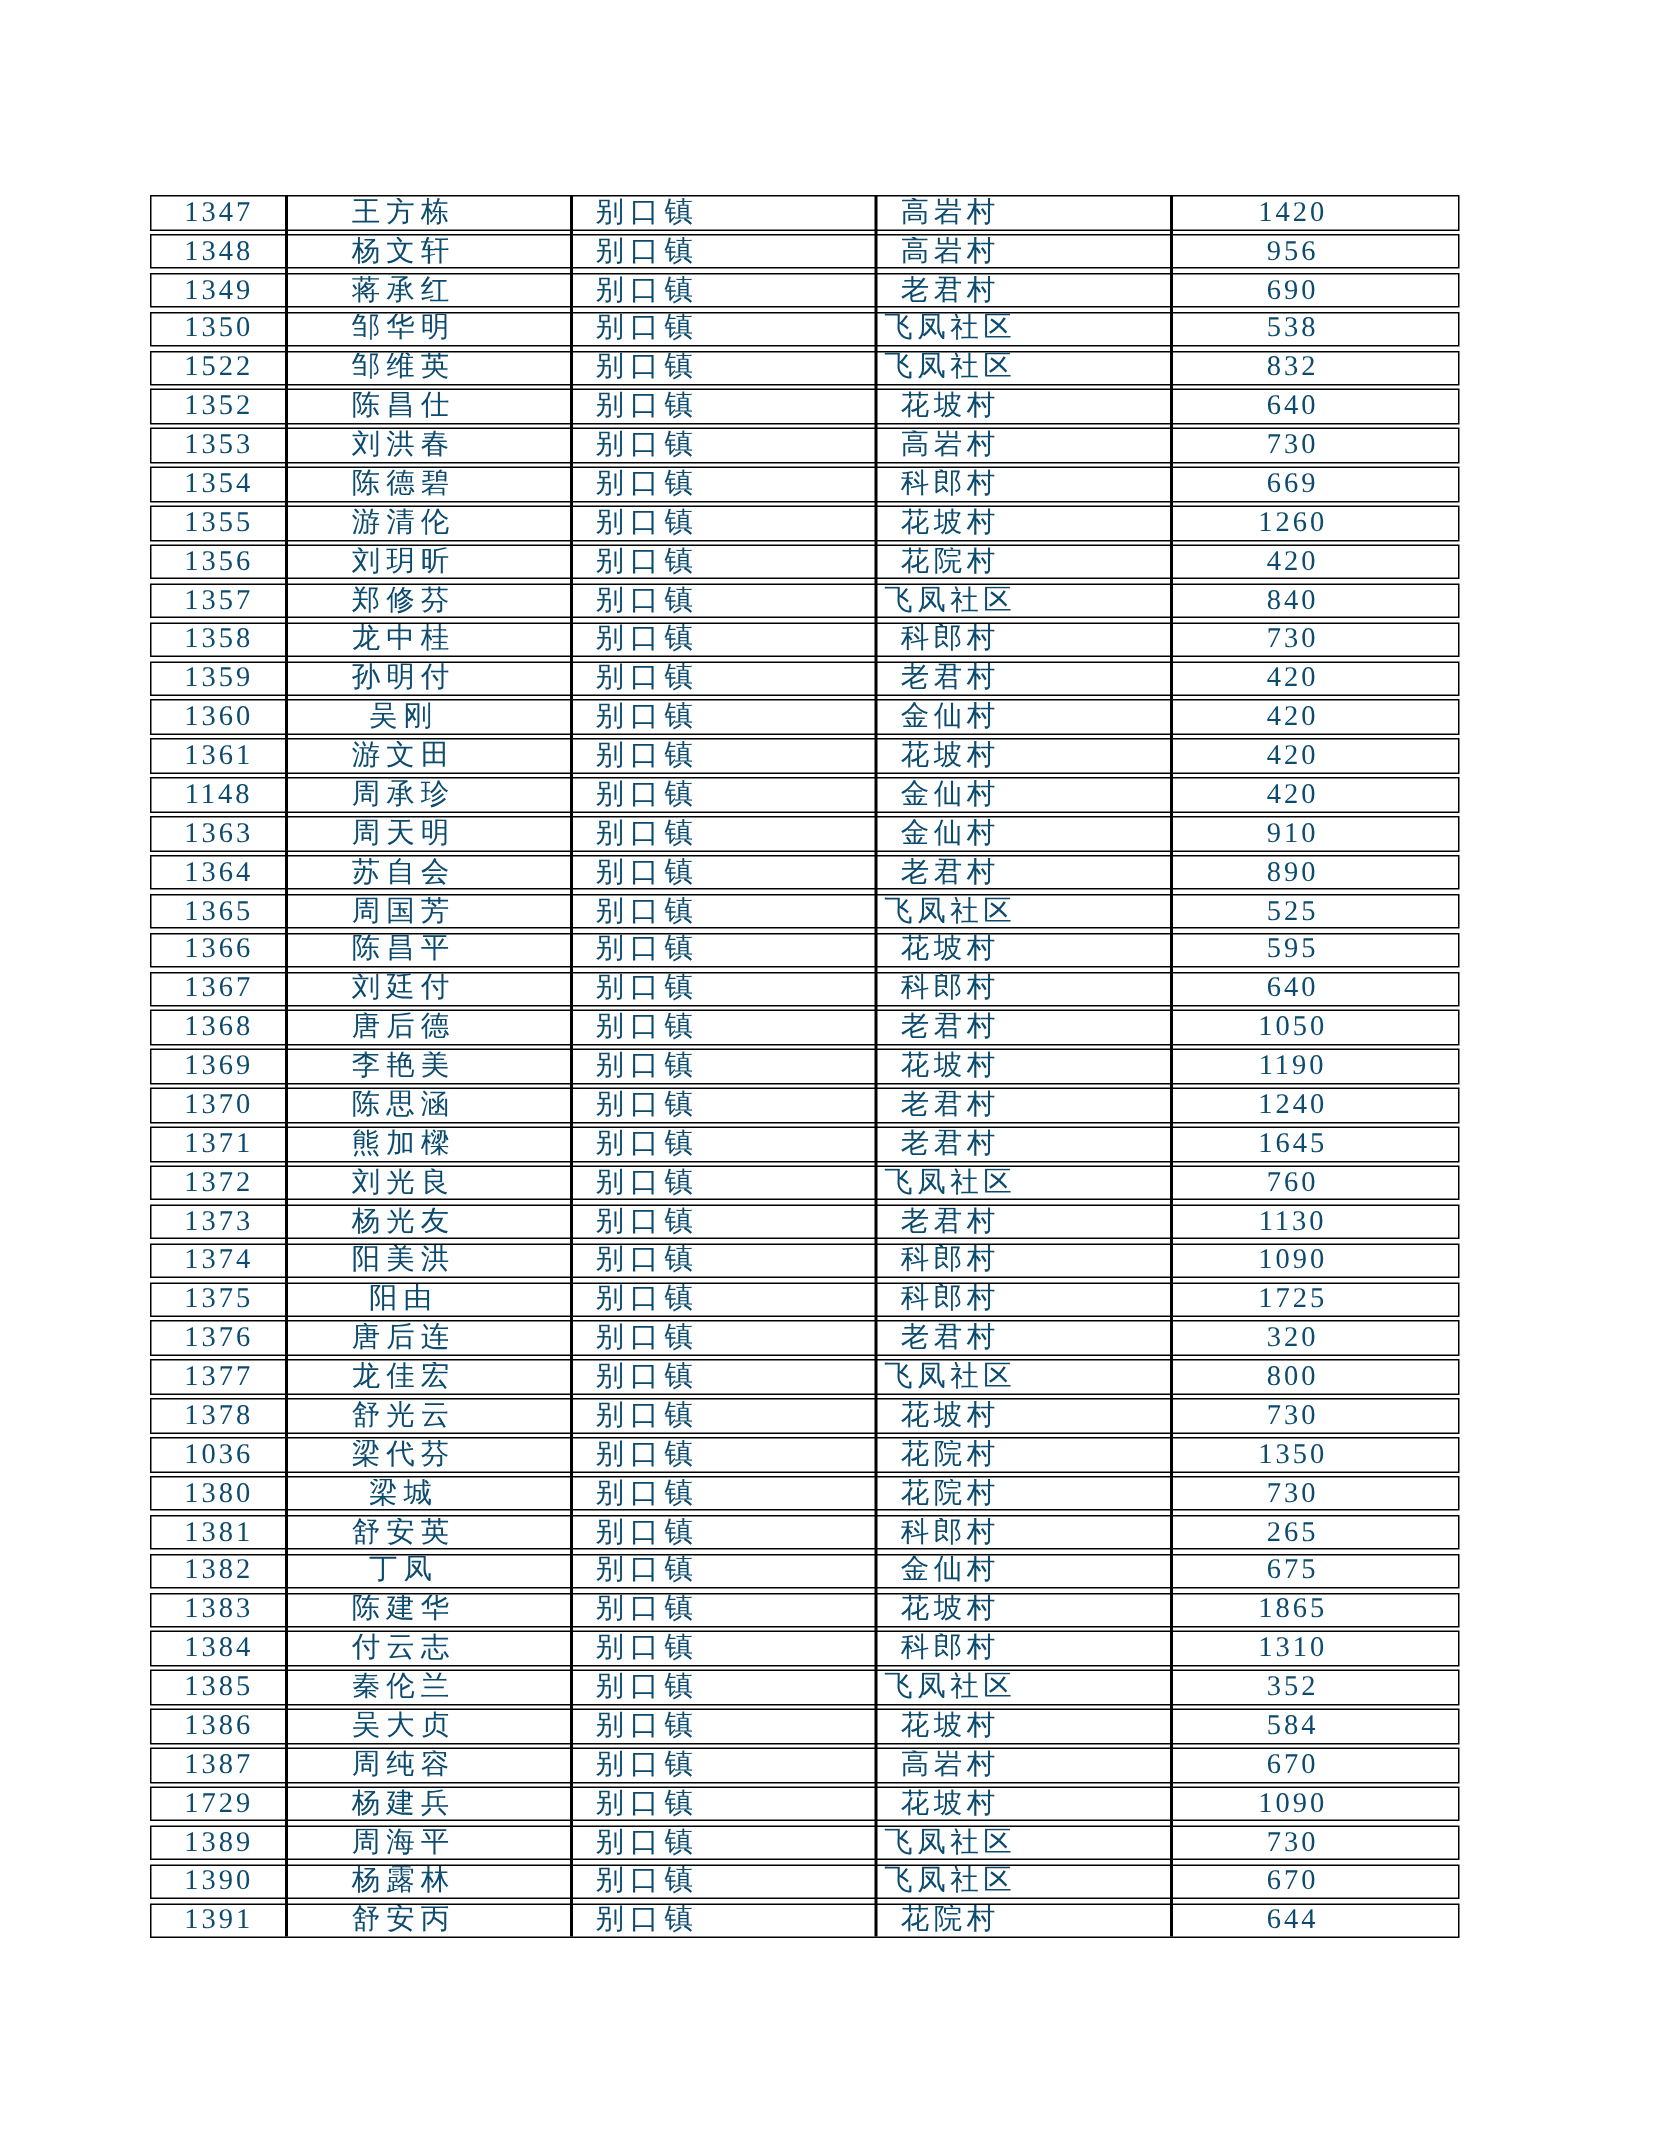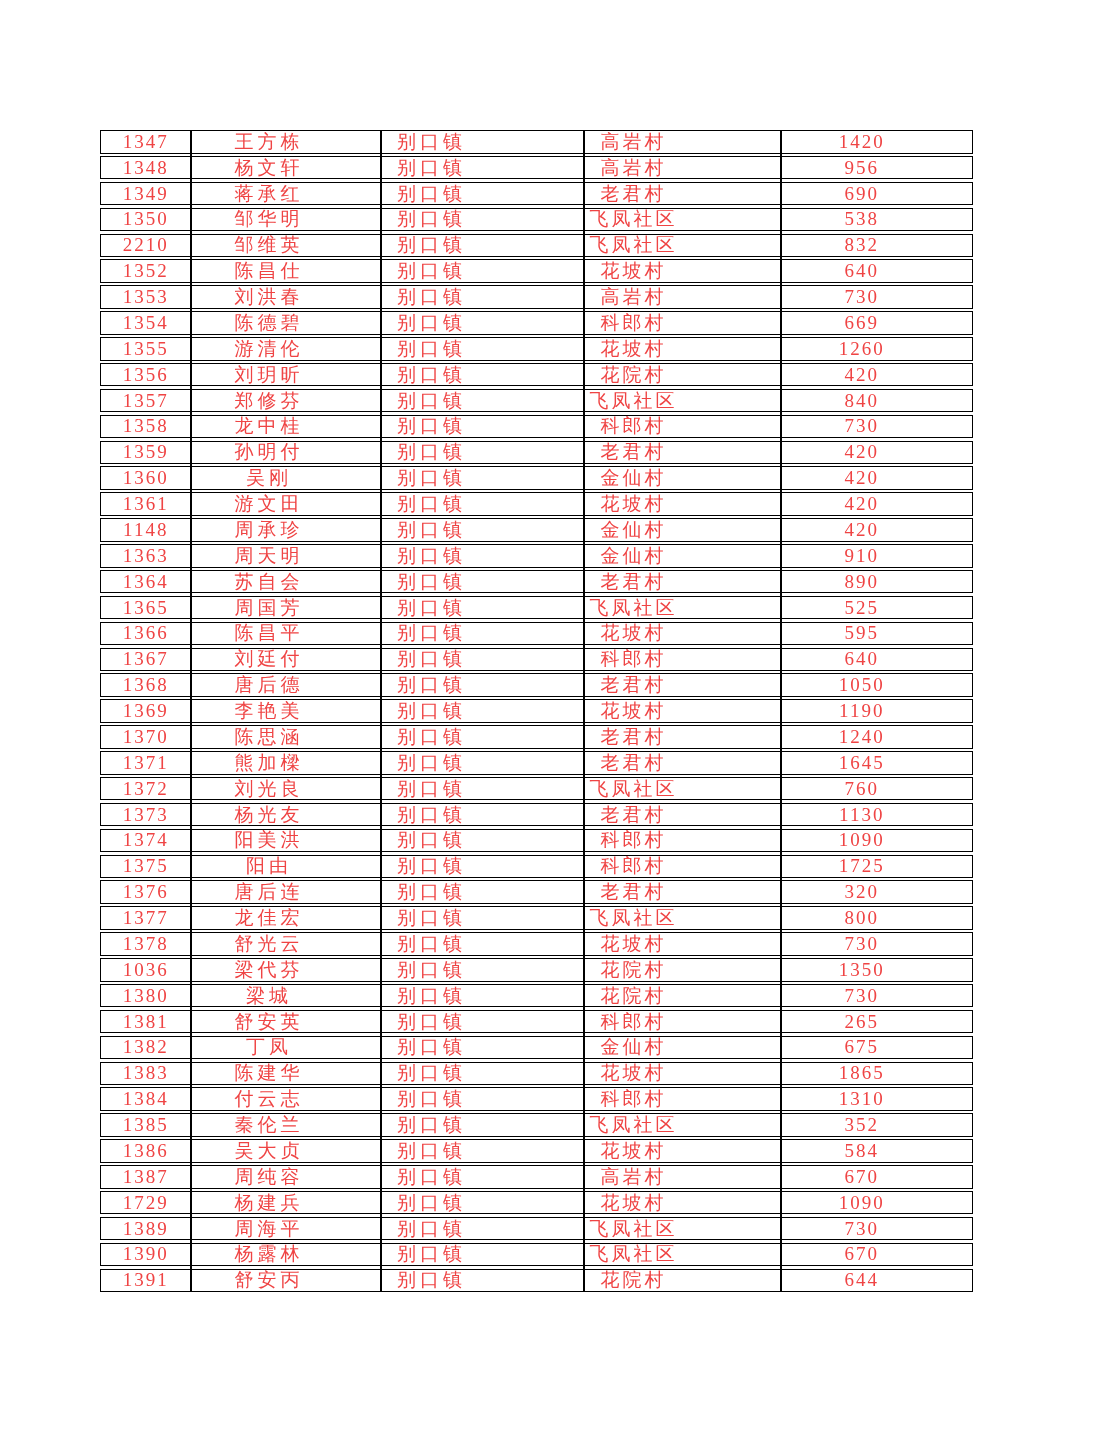--- a/index.html
+++ b/index.html
@@ -7,21 +7,21 @@
     padding: 0;
     background: #ffffff;
   }
   .page {
     position: relative;
     width: 1105px;
     height: 1429px;
     background: #ffffff;
     overflow: hidden;
     font-family: "Liberation Serif", "DejaVu Serif", serif;
-    color: #ef4444;
+    color: #0c4a6e;
   }
   .data-table {
     position: absolute;
     left: 100px;
     top: 130px;
     width: 873px;
     height: 1163px;
   }
   .row {
     box-sizing: border-box;
@@ -35,21 +35,21 @@
   .cell {
     box-sizing: border-box;
     text-align: center;
     font-size: 19px;
     line-height: 20px;
     white-space: nowrap;
     overflow: hidden;
   }
   .col-serial  { width: 89.5px; letter-spacing: 2px; }
   .col-name    { width: 157px;  letter-spacing: 4px; }
-  .col-town    { width: 168px;  letter-spacing: 4px; }
+  .col-town    { width: 168px;  letter-spacing: 4px; font-family: Liberation Mono, monospace; }
   .col-village { width: 236px;  letter-spacing: 3px; text-align: center; }
   .col-amount  { flex: 1;       letter-spacing: 2px; text-align: center; }
   .vline {
     position: absolute;
     top: 0;
     width: 2px;
     height: 1161px;
     background: #000000;
     z-index: 2;
   }
@@ -90,21 +90,21 @@
         <div class="cell col-amount">690</div>
       </div>
       <div class="row">
         <div class="cell col-serial">1350</div>
         <div class="cell col-name">邹华明</div>
         <div class="cell col-town">别口镇</div>
         <div class="cell col-village">飞凤社区</div>
         <div class="cell col-amount">538</div>
       </div>
       <div class="row">
-        <div class="cell col-serial">2210</div>
+        <div class="cell col-serial">1522</div>
         <div class="cell col-name">邹维英</div>
         <div class="cell col-town">别口镇</div>
         <div class="cell col-village">飞凤社区</div>
         <div class="cell col-amount">832</div>
       </div>
       <div class="row">
         <div class="cell col-serial">1352</div>
         <div class="cell col-name">陈昌仕</div>
         <div class="cell col-town">别口镇</div>
         <div class="cell col-village">花坡村</div>

